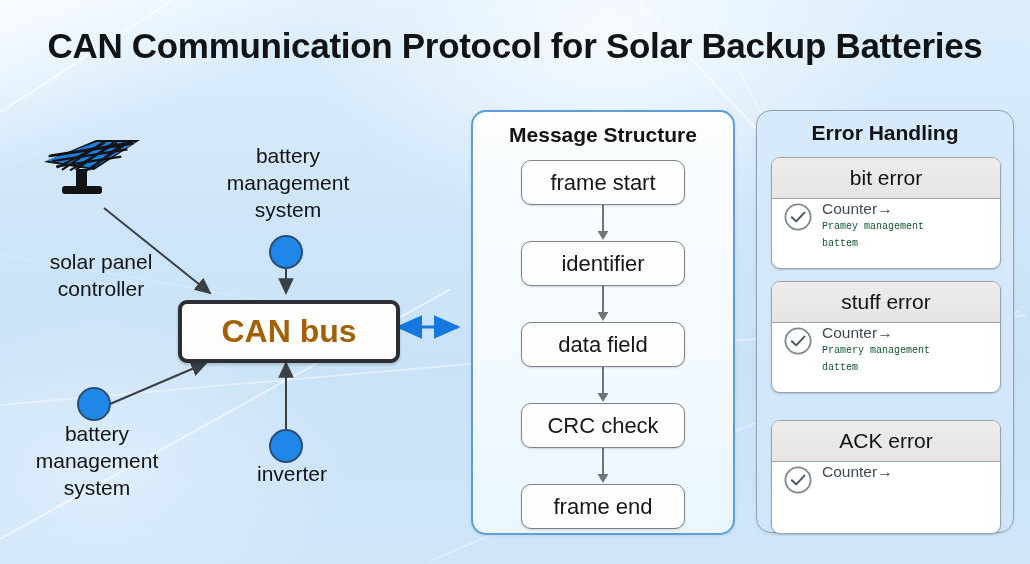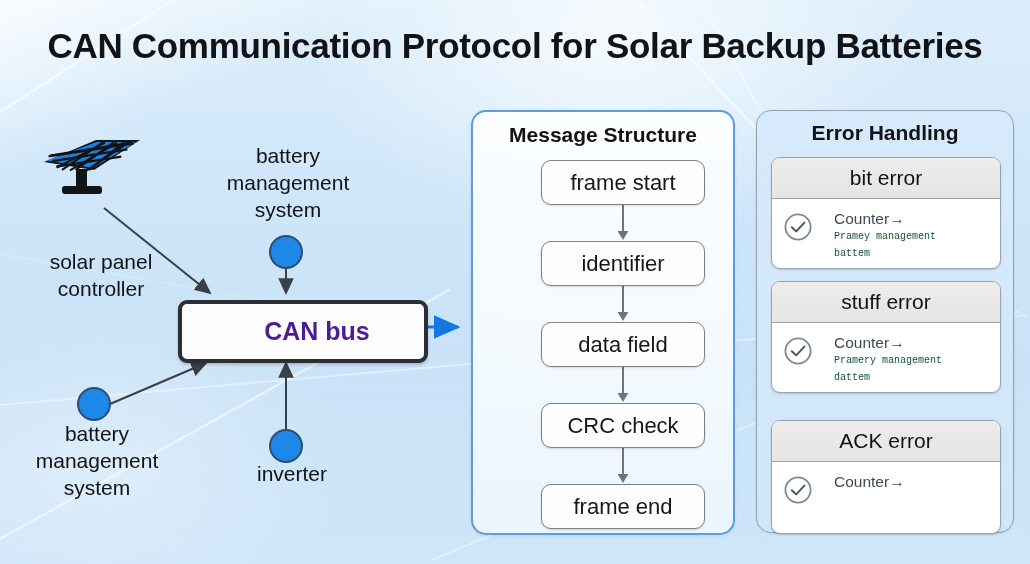--- a/index.html
+++ b/index.html
@@ -45,38 +45,37 @@
   }
   .lbl-bms-top{left:196px;top:42px;width:184px;}
   .lbl-solar{left:8px;top:148px;width:186px;}
   .lbl-bms-bottom{left:-8px;top:320px;width:210px;}
   .lbl-inverter{left:212px;top:360px;width:160px;}
 
   .canbus{
     position:absolute;left:178px;top:200px;width:214px;height:55px;
     background:#fdfdfd;border:4px solid #2b2f33;border-radius:9px;
     display:flex;align-items:center;justify-content:center;
-    font-size:25px;font-weight:bold;color:#4c1d95;
+    font-size:32px;font-weight:bold;color:#a16207;
     box-shadow:0 2px 3px rgba(0,0,0,.18);
-    padding-left:28px;
   }
 
   
   .panel-msg{
     position:absolute;left:456px;top:110px;width:260px;height:421px;
     border:2px solid #5b9ed8;border-radius:15px;
     background:linear-gradient(to bottom, #fbfdfe 0%, #f4fafe 55%, #eaf5fd 100%);
     box-shadow:0 1px 3px rgba(40,80,120,.12);
     margin-left:15px;
   }
   .panel-msg-title{
     position:absolute;left:0;top:11px;width:100%;text-align:center;
     font-size:21px;font-weight:bold;color:#111315;
   }
-  .flow{position:absolute;left:0;top:48px;width:100%;padding-left:20px;}
+  .flow{position:absolute;left:0;top:48px;width:100%;}
   .fbox{
     position:relative;margin:0 auto;width:162px;height:43px;
     background:#fdfdfd;border:1.6px solid #7d8287;border-radius:10px;
     display:flex;align-items:center;justify-content:center;
     font-size:22px;color:#14181b;
     box-shadow:0 1px 2px rgba(0,0,0,.14);
   }
   .farrow{display:block;margin:0 auto;}
 
   
@@ -97,21 +96,21 @@
   }
   .ecard.c1{top:46px;height:110px;}
   .ecard.c2{top:170px;height:110px;}
   .ecard.c3{top:294px;height:112px;margin-top:15px;}
   .ecard-head{
     height:40px;display:flex;align-items:center;justify-content:center;
     background:linear-gradient(to bottom,#eeecea 0%,#e7e5e3 100%);
     border-bottom:1.4px solid #9aa4ad;
     font-size:21px;font-weight:normal;color:#111315;
   }
-  .ecard-body{display:flex;gap:21px;padding:11px 10px 0 11px;}
+  .ecard-body{display:flex;gap:9px;padding:1px 10px 0 11px;}
   .check-icon{flex:0 0 auto;margin-top:2px;}
   .ecard-texts{display:flex;flex-direction:column;}
   .ecard-main{font-size:15.5px;color:#3f4a55;line-height:18px;}
   .ecard-sub{font-size:10px;color:#14532d;line-height:17px;white-space:pre-line;font-family:Liberation Mono, monospace;}
 </style>
 </head>
 <body>
 
 <div id="stage">
 

